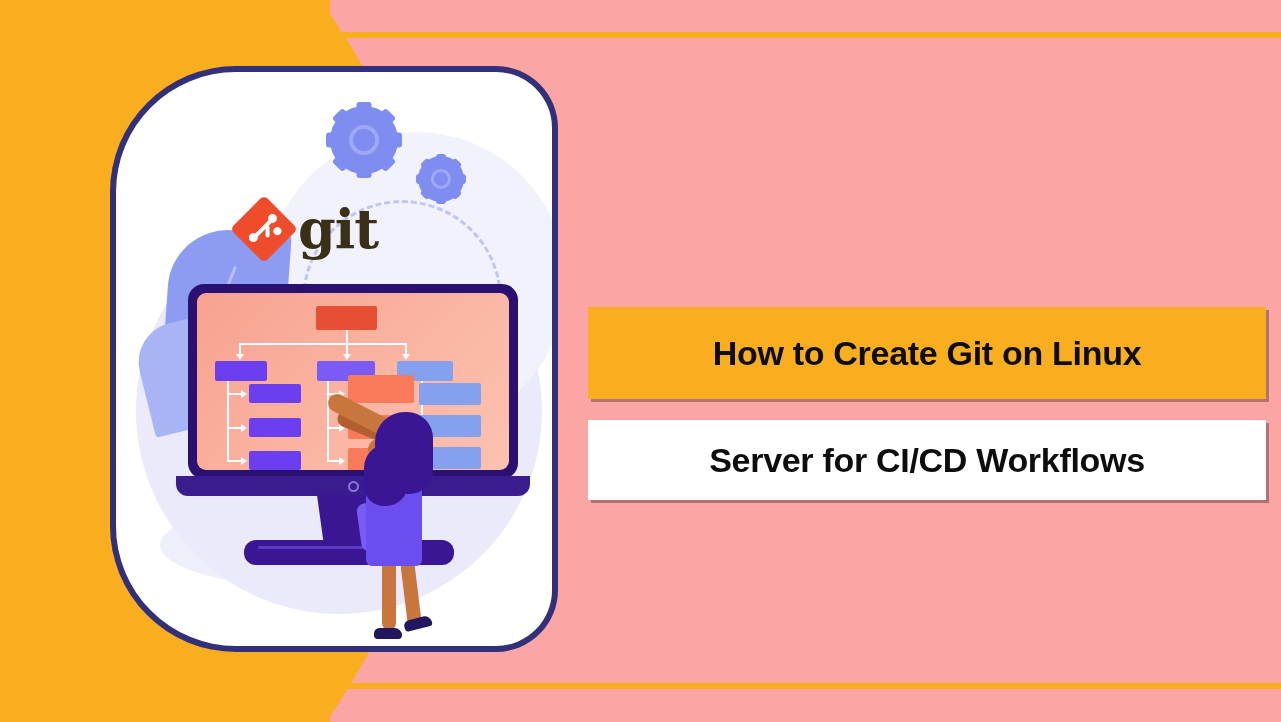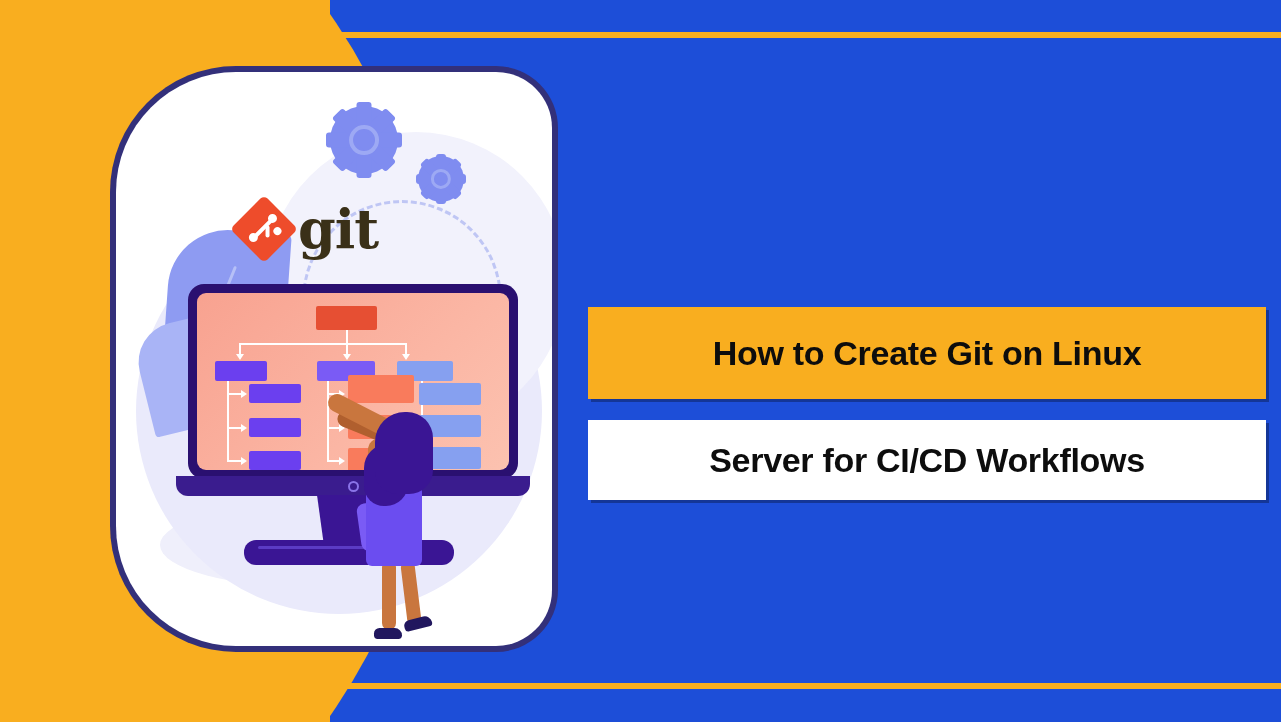--- a/index.html
+++ b/index.html
@@ -2,21 +2,21 @@
 <html><head>
 <meta charset="utf-8">
 <style>
   * { margin:0; padding:0; box-sizing:border-box; }
   html,body { width:1281px; height:722px; overflow:hidden; }
   body {
     font-family: "Liberation Sans", sans-serif;
     background:#0A0646;
     position:relative;
   }
-  #stage { position:absolute; inset:0; width:1281px; height:722px; overflow:hidden; background:#1d4ed8; }
+  #stage { position:absolute; inset:0; width:1281px; height:722px; overflow:hidden; background:#fca5a5; }
 
   
   .rule { position:absolute; left:0; width:1281px; height:6px; background:#F9AE1F; }
   .rule-top { top:32px; }
   .rule-bottom { top:683px; }
 
   .yellow-blob {
     position:absolute;
     left:-420px; top:-250px;
     width:860px; height:1230px;

